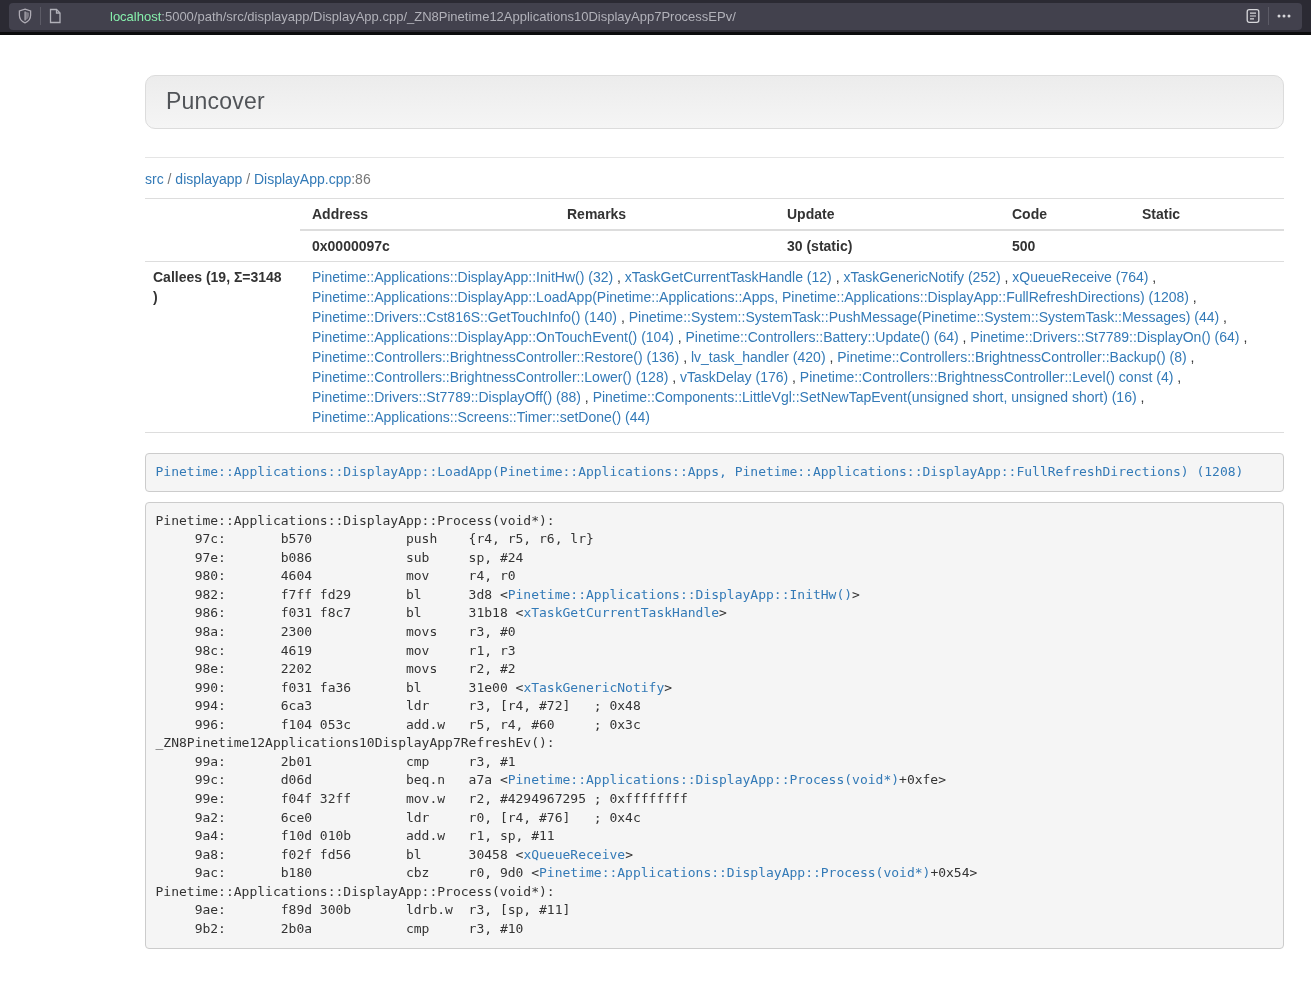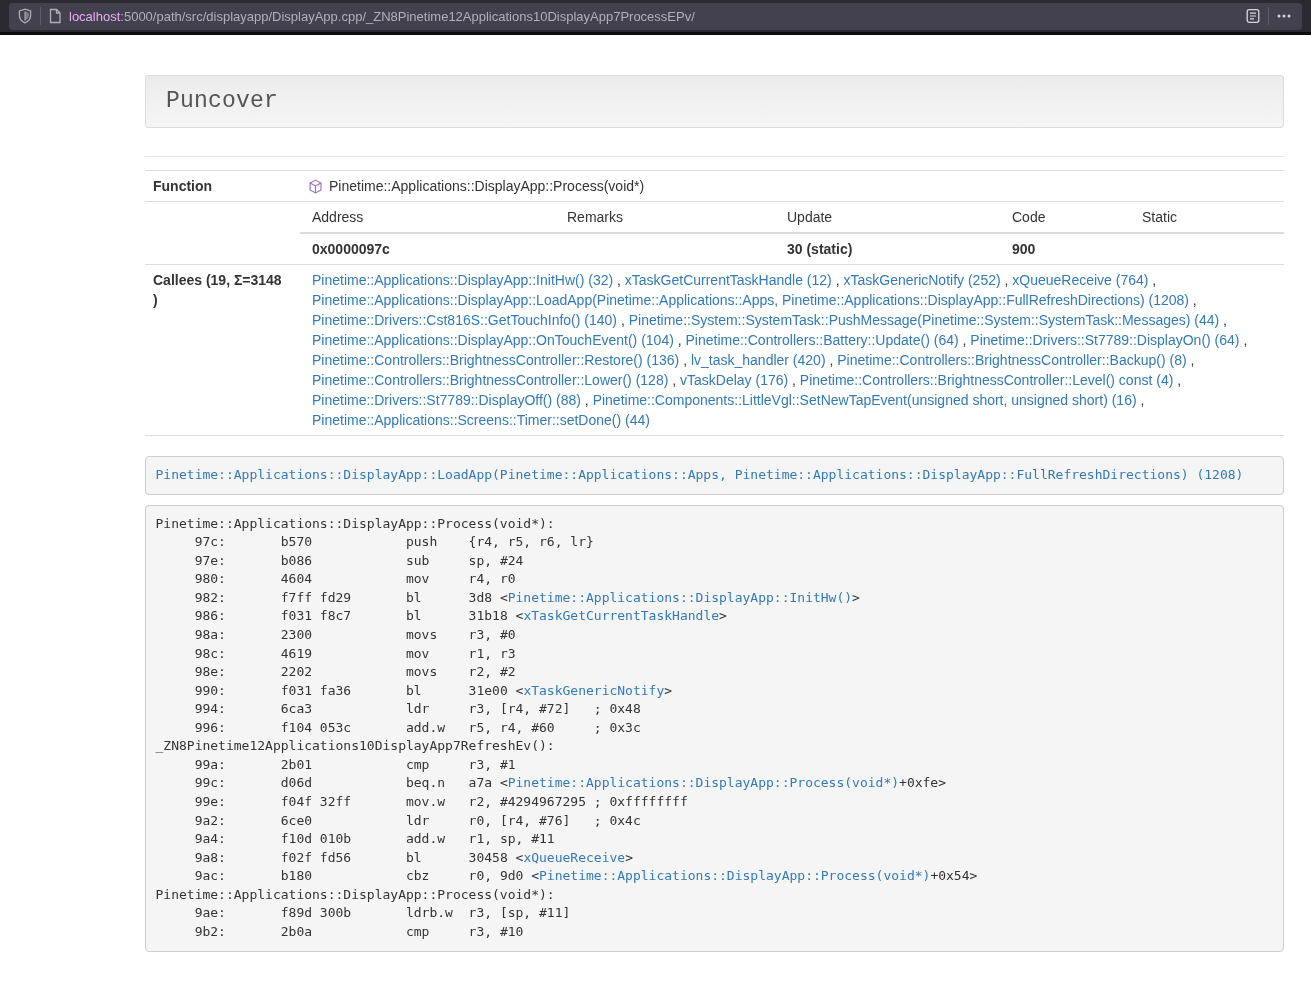--- a/index.html
+++ b/index.html
@@ -32,34 +32,33 @@
     gap: 7px;
   }
   .ticon { display: flex; align-items: center; justify-content: center; flex: none; }
   .vdiv { width: 1px; height: 18px; background: #5c5b66; flex: none; }
   .urltext {
     font-size: 13px;
     color: #b1b1b9;
     white-space: nowrap;
     overflow: hidden;
   }
-  .urltext .host { color: #f0abfc; }
+  .urltext .host { color: #86efac; margin-left: 41px; }
   .urlspacer { flex: 1; }
 
   
   .page { padding: 40px 27px 0 145px; width: 1311px; }
   .content { width: 1139px; }
 
   .jumbotron {
     background: linear-gradient(to bottom, #ececec 0%, #f5f5f5 100%);
     border: 1px solid #dcdcdc;
-    border-radius: 3px;
+    border-radius: 10px;
     padding: 12px 20px 13px 20px;
     margin-bottom: 28px;
-    font-family: Liberation Mono, monospace;
   }
   .jumbotron h1 {
     font-size: 23px;
     font-weight: 500;
     color: #515458;
     letter-spacing: 0.2px;
   }
   hr.rule { border: none; border-top: 1px solid #e5e5e5; margin: 0 0 13px 0; }
 
   .breadcrumb { font-size: 14px; margin-bottom: 11px; }
@@ -77,21 +76,21 @@
   td.lblcol { width: 155px; font-weight: bold; padding-left: 8px !important; }
   td.nopad { padding: 0 !important; }
 
   table.inner { width: 100%; border-collapse: collapse; }
   table.inner th, table.inner td {
     text-align: left;
     padding: 5px 8px 5px 12px;
     line-height: 20px;
     font-weight: bold;
   }
-  table.inner th { font-weight: normal; border-bottom: 2px solid #ddd; }
+  table.inner th { font-weight: bold; border-bottom: 2px solid #ddd; }
   .fnrow { display: flex; align-items: center; gap: 6px; }
 
   .callees-cell { padding-left: 12px !important; }
 
   
   pre.codeblock {
     font-family: "DejaVu Sans Mono", monospace;
     font-size: 13px;
     line-height: 1.42857;
     color: #333;
@@ -146,37 +145,24 @@
 
 <div class="page">
   <div class="content">
 
     <div class="jumbotron">
       <h1>Puncover</h1>
     </div>
 
     <hr class="rule">
 
+    <div class="breadcrumb" id="breadcrumb"><a href="#">src</a><span class="sep"> / </span><a href="#">displayapp</a><span class="sep"> / </span><a href="#">DisplayApp.cpp</a><span class="suffix">:86</span></div>
 
     <table class="symtable">
       <tbody>
-        <tr>
-          <td class="lblcol">Function</td>
-          <td>
-            <span class="fnrow">
-              <span class="ticon">
-                <svg width="15" height="15" viewBox="0 0 16 16">
-                  <path d="M8 1.2 13.8 4.3v7.4L8 14.8 2.2 11.7V4.3Z" fill="none" stroke="#9b6bc9" stroke-width="1.2"></path>
-                  <path d="M2.2 4.3 8 7.4l5.8-3.1M8 7.4v7.2" fill="none" stroke="#9b6bc9" stroke-width="1.2"></path>
-                </svg>
-              </span>
-              <span>Pinetime::Applications::DisplayApp::Process(void*)</span>
-            </span>
-          </td>
-        </tr>
         <tr>
           <td class="lblcol"></td>
           <td class="nopad">
             <table class="inner">
               <colgroup>
                 <col style="width:255px">
                   <col style="width:220px">
                   <col style="width:225px">
                   <col style="width:130px">
                   <col>
@@ -186,21 +172,21 @@
                   <th>Address</th>
                   <th>Remarks</th>
                   <th>Update</th>
                   <th>Code</th>
                   <th>Static</th>
                 </tr>
                 <tr>
                   <td>0x0000097c</td>
                   <td></td>
                   <td>30 (static)</td>
-                  <td>900</td>
+                  <td>500</td>
                   <td></td>
                 </tr>
               </tbody>
             </table>
           </td>
         </tr>
         <tr>
           <td class="lblcol">Callees (19, Σ=3148 )</td>
           <td class="callees-cell" id="callees"><a href="#">Pinetime::Applications::DisplayApp::InitHw() (32)</a> , <a href="#">xTaskGetCurrentTaskHandle (12)</a> , <a href="#">xTaskGenericNotify (252)</a> , <a href="#">xQueueReceive (764)</a> , <a href="#">Pinetime::Applications::DisplayApp::LoadApp(Pinetime::Applications::Apps, Pinetime::Applications::DisplayApp::FullRefreshDirections) (1208)</a> , <a href="#">Pinetime::Drivers::Cst816S::GetTouchInfo() (140)</a> , <a href="#">Pinetime::System::SystemTask::PushMessage(Pinetime::System::SystemTask::Messages) (44)</a> , <a href="#">Pinetime::Applications::DisplayApp::OnTouchEvent() (104)</a> , <a href="#">Pinetime::Controllers::Battery::Update() (64)</a> , <a href="#">Pinetime::Drivers::St7789::DisplayOn() (64)</a> , <a href="#">Pinetime::Controllers::BrightnessController::Restore() (136)</a> , <a href="#">lv_task_handler (420)</a> , <a href="#">Pinetime::Controllers::BrightnessController::Backup() (8)</a> , <a href="#">Pinetime::Controllers::BrightnessController::Lower() (128)</a> , <a href="#">vTaskDelay (176)</a> , <a href="#">Pinetime::Controllers::BrightnessController::Level() const (4)</a> , <a href="#">Pinetime::Drivers::St7789::DisplayOff() (88)</a> , <a href="#">Pinetime::Components::LittleVgl::SetNewTapEvent(unsigned short, unsigned short) (16)</a> , <a href="#">Pinetime::Applications::Screens::Timer::setDone() (44)</a></td>
         </tr>

